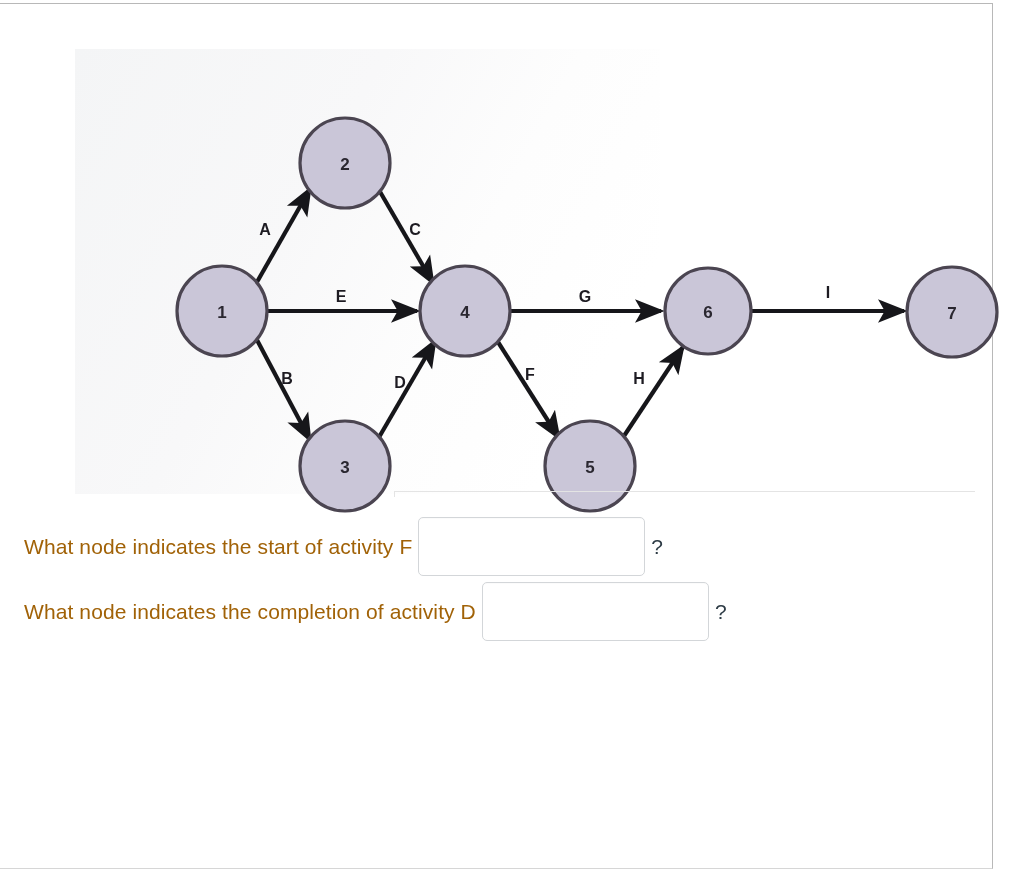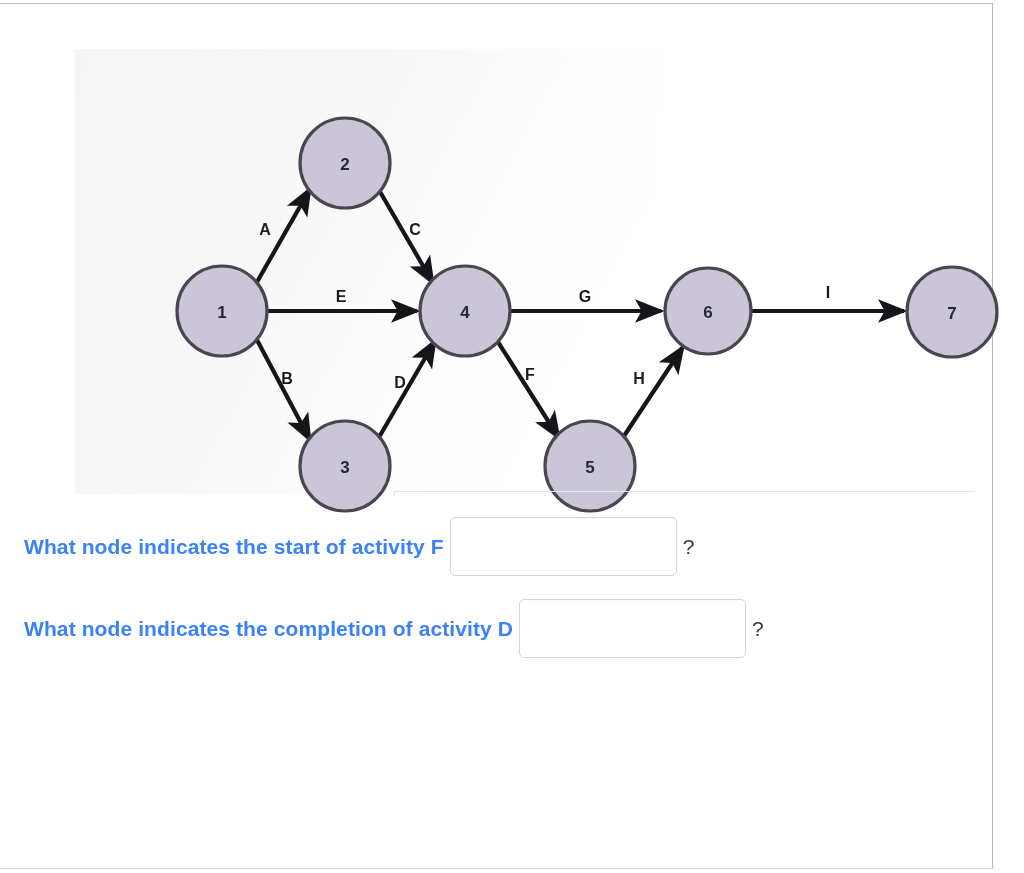--- a/index.html
+++ b/index.html
@@ -94,22 +94,22 @@
   
   .question-row {
     position: absolute;
     display: flex;
     align-items: center;
     white-space: nowrap;
   }
   .question-text {
     font-family: "Liberation Sans", sans-serif;
     font-size: 21px;
-    font-weight: 700;
-    color: #3b82f6;
+    font-weight: 400;
+    color: #a16207;
     letter-spacing: 0.1px;
     line-height: 1;
   }
   .answer-input {
     font-family: "Liberation Sans", sans-serif;
     font-size: 16px;
     color: #2d3b45;
     background: #ffffff;
     border: 1px solid #d3d6d9;
     border-radius: 5px;
@@ -122,21 +122,21 @@
     font-family: "Liberation Sans", sans-serif;
     font-size: 21px;
     color: #2d3b45;
     margin-left: 6px;
   }
 
   #question-1 { left: 24px; top: 513px; }
   #question-1 .question-text { margin-right: 6px; }
   #question-1 .answer-input { width: 227px; height: 59px; }
 
-  #question-2 { left: 24px; top: 595px; }
+  #question-2 { left: 24px; top: 578px; }
   #question-2 .question-text { margin-right: 6px; }
   #question-2 .answer-input { width: 227px; height: 59px; }
 
   #question-3 { left: 24px; top: 708px; }
   #question-3 .question-text { margin-right: 6px; }
   #question-3 .answer-input { width: 227px; height: 59px; }
 </style>
 </head>
 <body>
 

